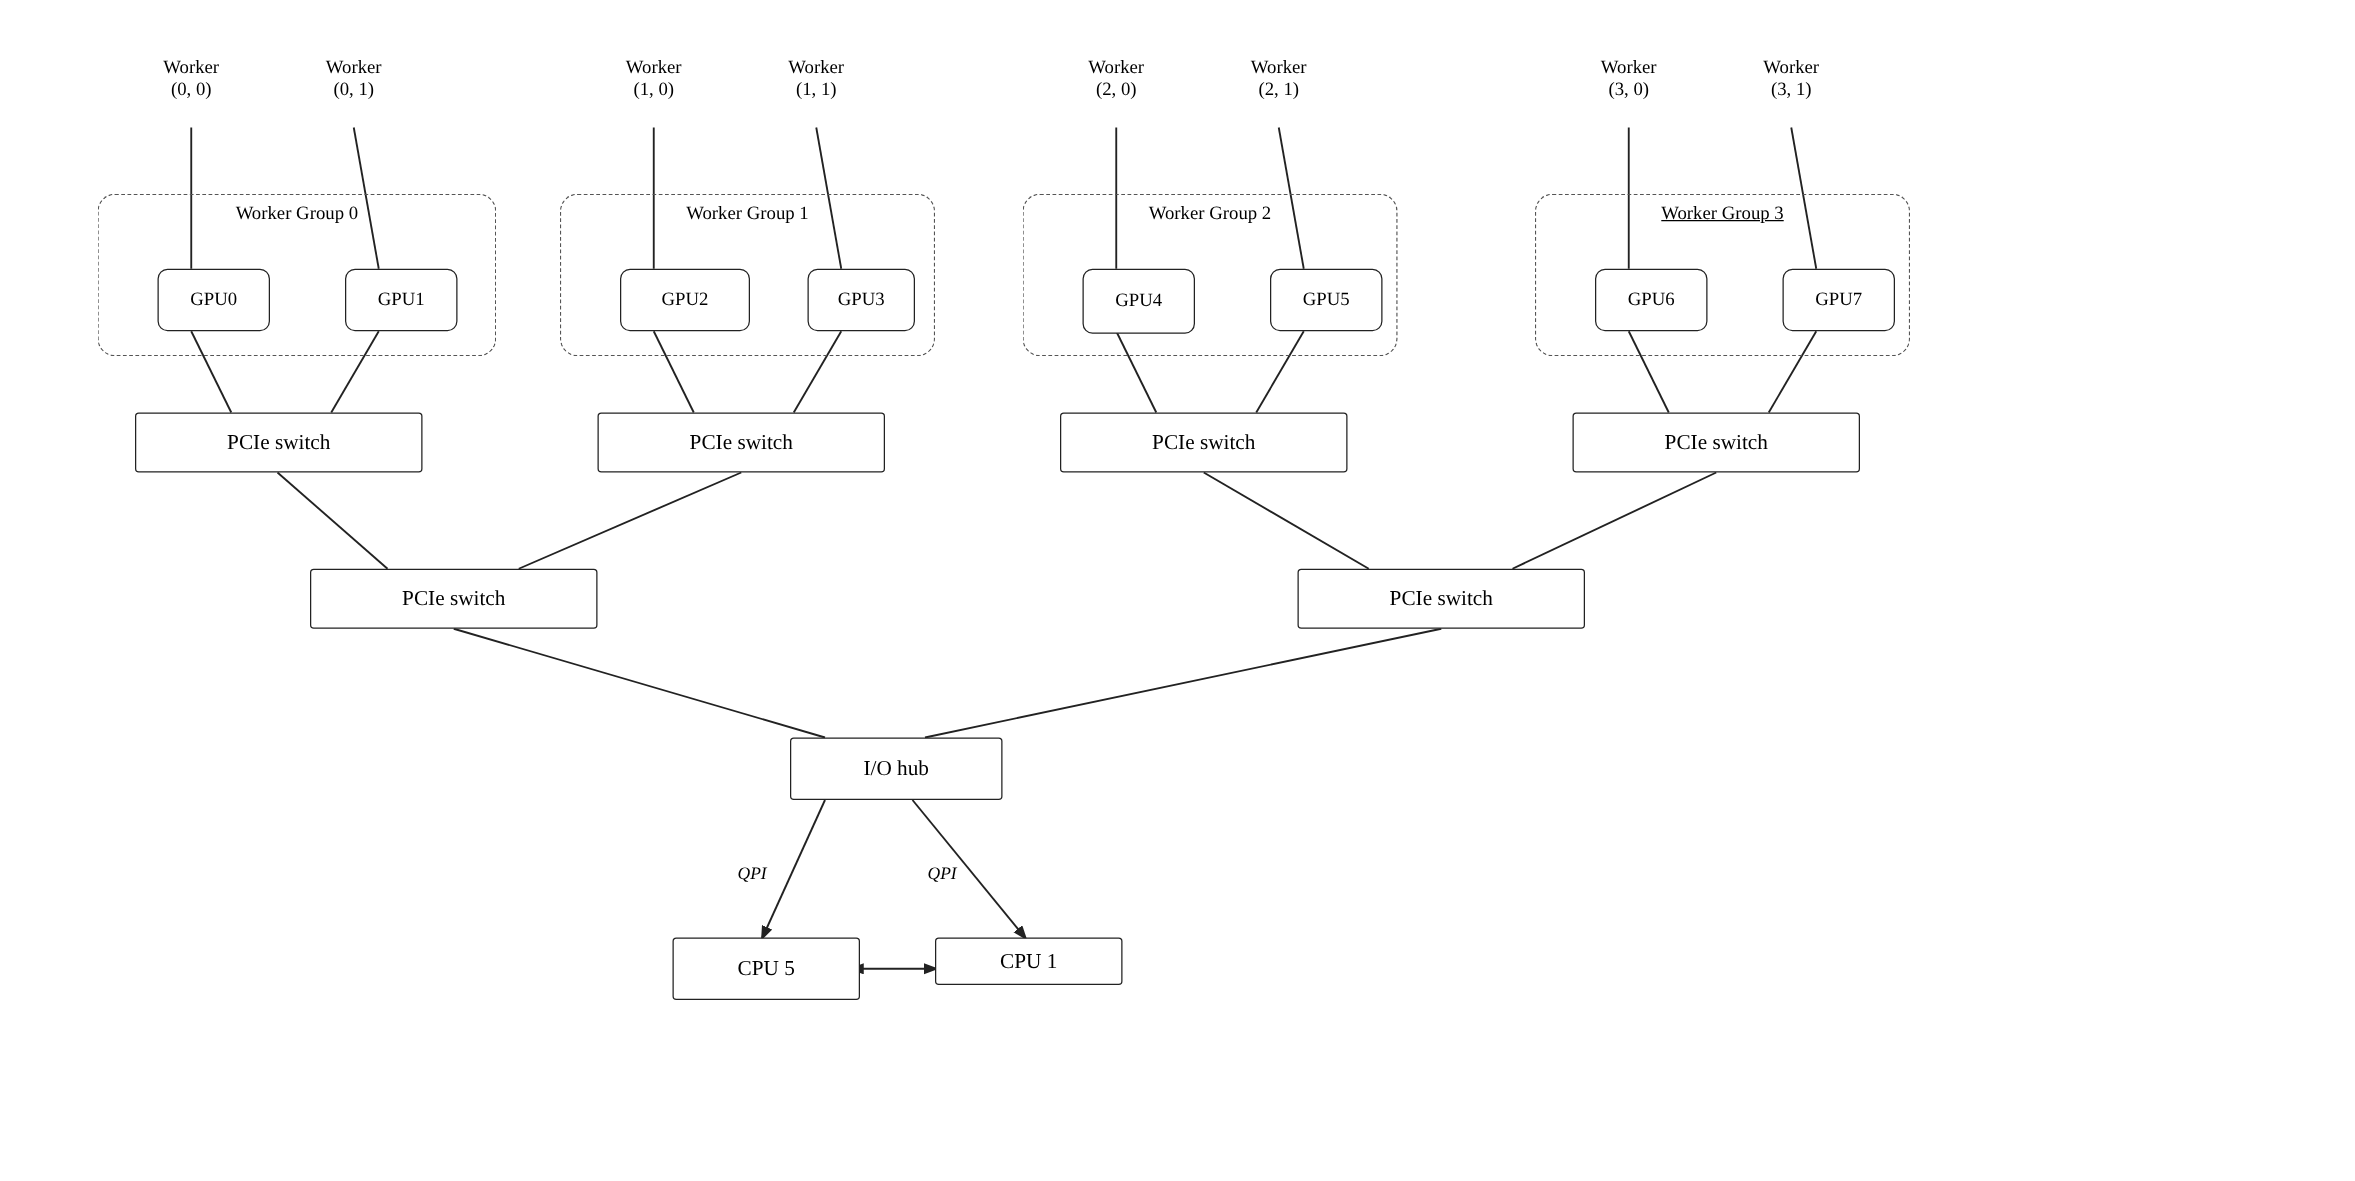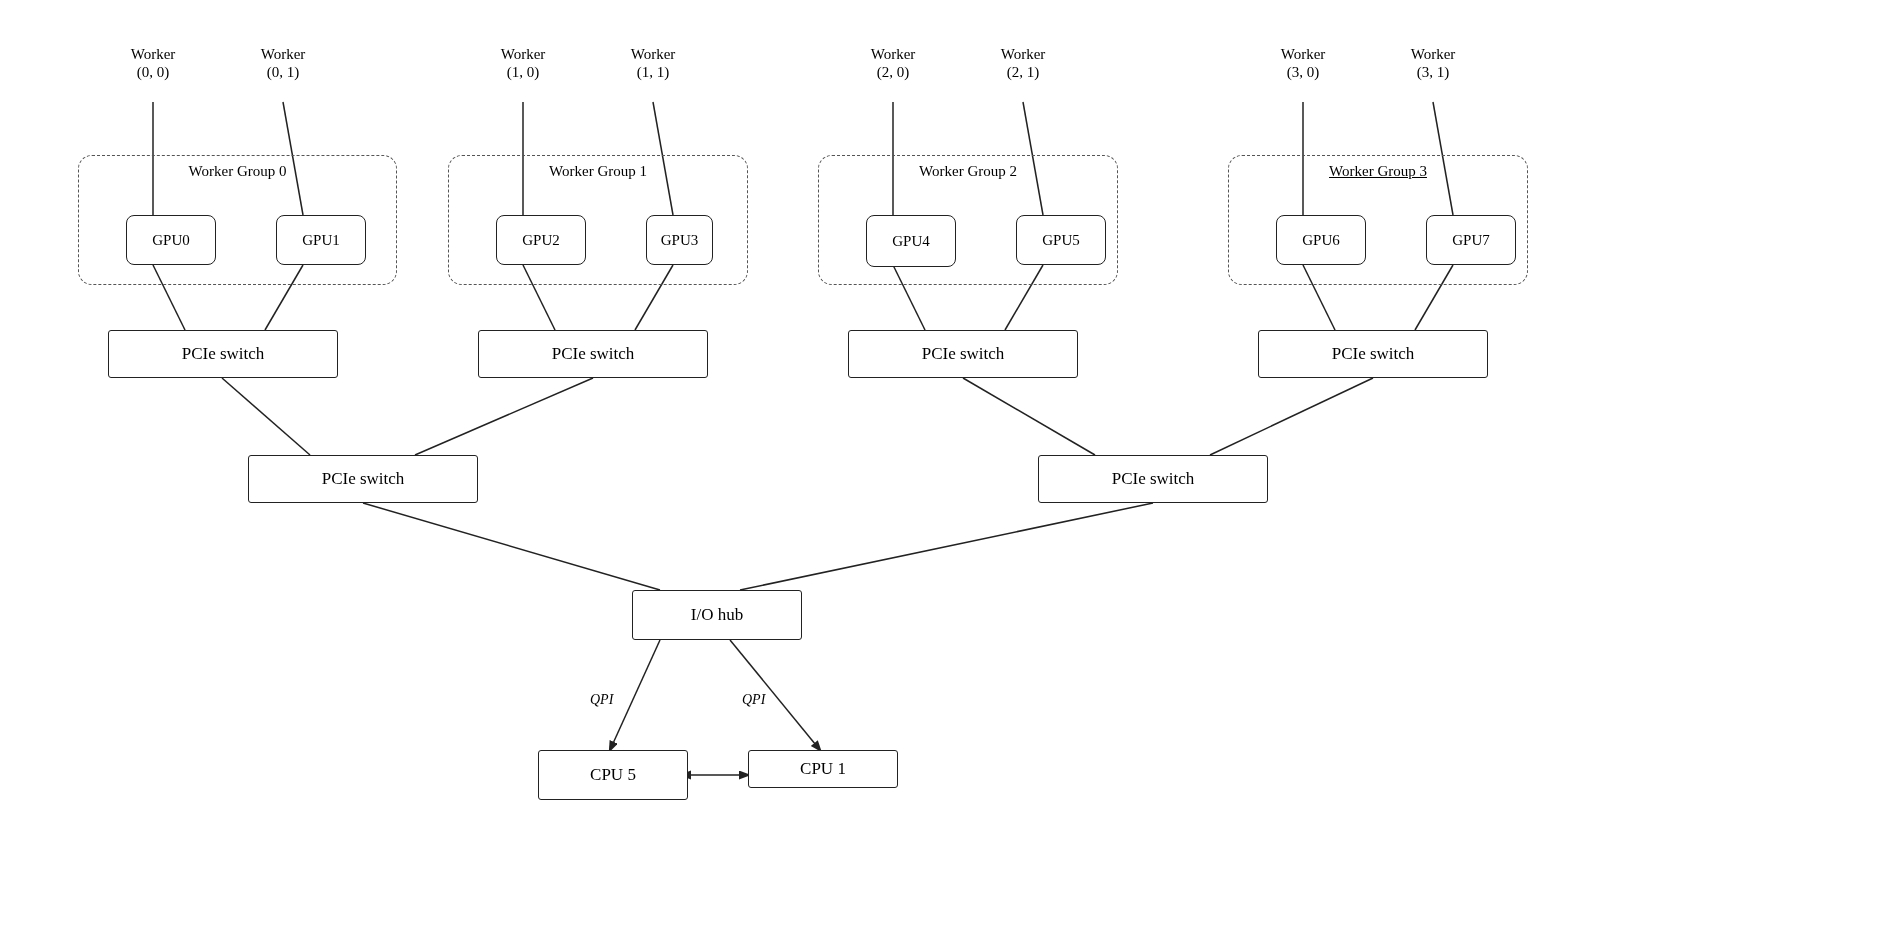--- a/index.html
+++ b/index.html
@@ -130,22 +130,22 @@
   </div>
   <div class="worker-group" style="left:818px;top:155px;width:300px;height:130px;">
     <div class="worker-label" style="position:absolute;top:6px;left:50%;transform:translateX(-50%);font-size:15px;white-space:nowrap;">Worker Group 2</div>
   </div>
   <div class="worker-group" style="left:1228px;top:155px;width:300px;height:130px;">
     <div class="worker-label" style="position:absolute;top:6px;left:50%;transform:translateX(-50%);font-size:15px;white-space:nowrap;text-decoration:underline;">Worker Group 3</div>
   </div>
 
   <div class="box gpu-box" style="left:108px;top:215px;width:90px;height:50px;">GPU0</div>
   <div class="box gpu-box" style="left:258px;top:215px;width:90px;height:50px;">GPU1</div>
-  <div class="box gpu-box" style="left:478px;top:215px;width:90px;height:50px;">GPU2</div>
-  <div class="box gpu-box" style="left:628px;top:215px;width:67px;height:50px;">GPU3</div>
+  <div class="box gpu-box" style="left:478px;top:215px;width:104px;height:50px;">GPU2</div>
+  <div class="box gpu-box" style="left:628px;top:215px;width:86px;height:50px;">GPU3</div>
   <div class="box gpu-box" style="left:848px;top:215px;width:90px;height:52px;">GPU4</div>
   <div class="box gpu-box" style="left:998px;top:215px;width:90px;height:50px;">GPU5</div>
   <div class="box gpu-box" style="left:1258px;top:215px;width:90px;height:50px;">GPU6</div>
   <div class="box gpu-box" style="left:1408px;top:215px;width:90px;height:50px;">GPU7</div>
 
   <div class="box" style="left:108px;top:330px;width:230px;height:48px;">PCIe switch</div>
   <div class="box" style="left:478px;top:330px;width:230px;height:48px;">PCIe switch</div>
   <div class="box" style="left:848px;top:330px;width:230px;height:48px;">PCIe switch</div>
   <div class="box" style="left:1258px;top:330px;width:230px;height:48px;">PCIe switch</div>
 

